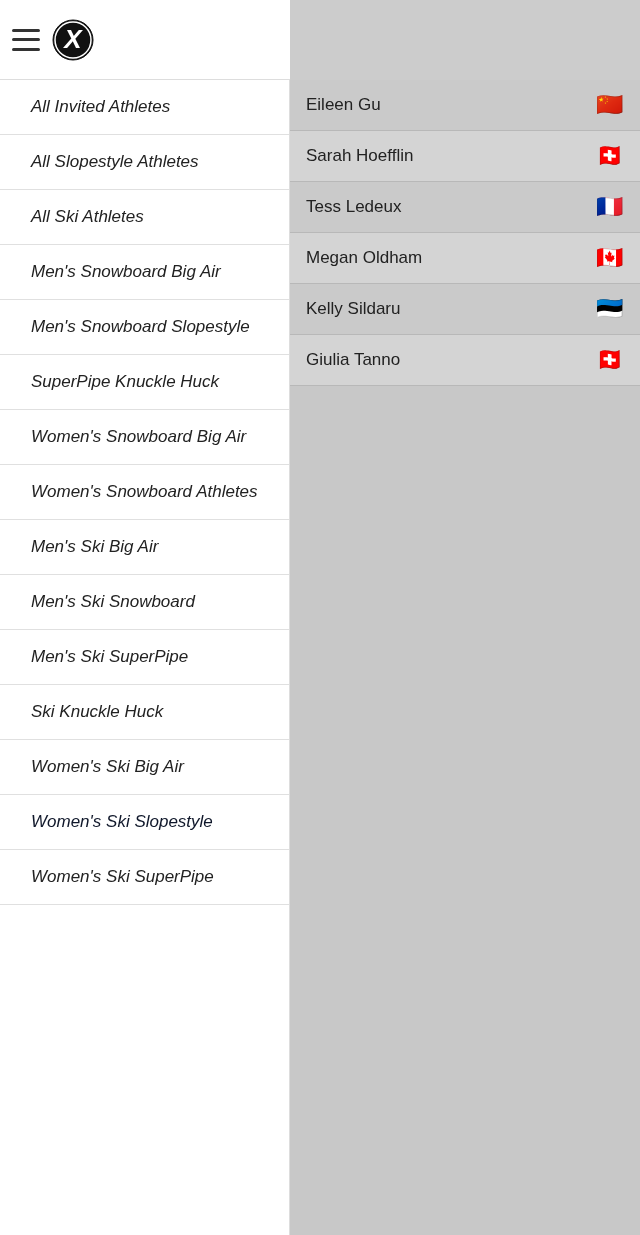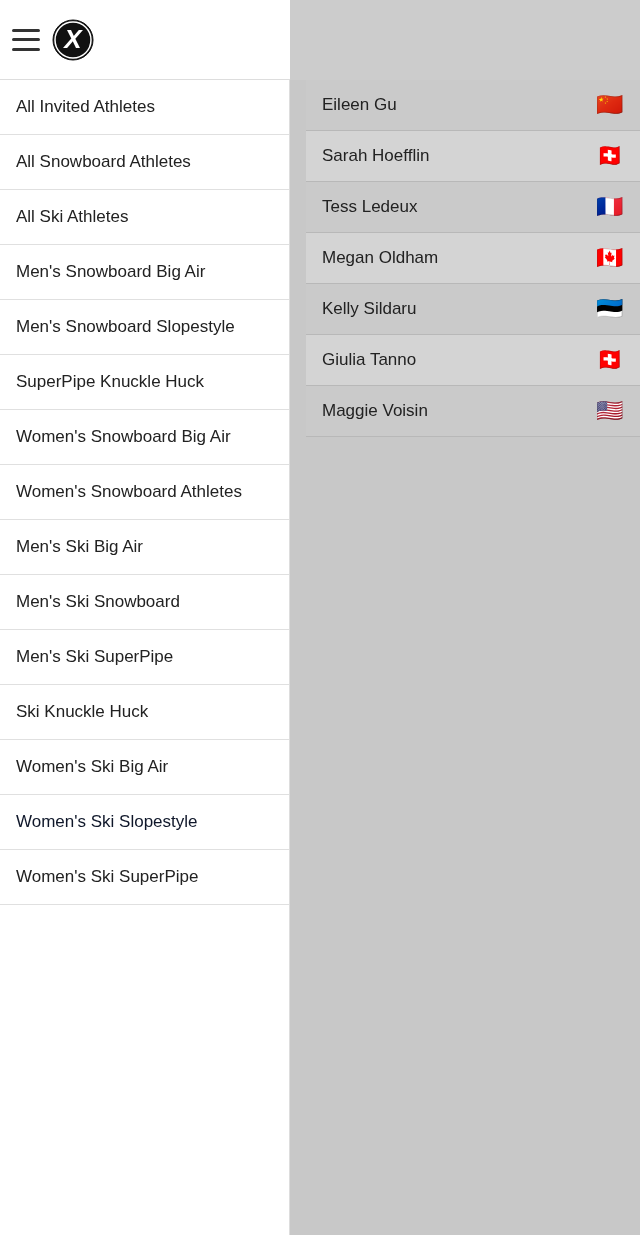--- a/index.html
+++ b/index.html
@@ -73,49 +73,49 @@
     }
 
     
     .sidebar {
       width: 290px;
       background: #fff;
       border-right: 1px solid #ddd;
       flex-shrink: 0;
     }
     .sidebar-item {
-      padding: 14px 16px;
+      padding: 14px 31px;
       border-bottom: 1px solid #e0e0e0;
       font-size: 17px;
       color: #222;
       cursor: pointer;
       line-height: 1.3;
       min-height: 55px;
       display: flex;
       align-items: center;
+      font-style: italic;
     }
     .sidebar-item.highlighted {
       color: #0f172a;
     }
 
     
     .content-panel {
       flex: 1;
       background: #c8c8c8;
       padding: 0;
     }
     .athlete-row {
       display: flex;
       align-items: center;
       justify-content: space-between;
       padding: 12px 16px;
       border-bottom: 1px solid #b8b8b8;
       background: #d4d4d4;
       min-height: 50px;
-      margin-left: 16px;
     }
     .athlete-row:nth-child(odd) {
       background: #cacaca;
     }
     .athlete-name {
       font-size: 17px;
       color: #222;
     }
     .flag {
       font-size: 22px;
@@ -140,21 +140,21 @@
       <span class="games-text"></span>
     </div>
     <span class="aspen-text"></span>
   </div>
 </div>
 
 <div class="main-layout">
 
   <div class="sidebar" id="sidebar-container">
   <div class="sidebar-item">All Invited Athletes</div>
-      <div class="sidebar-item">All Snowboard Athletes</div>
+      <div class="sidebar-item">All Slopestyle Athletes</div>
       <div class="sidebar-item">All Ski Athletes</div>
       <div class="sidebar-item">Men's Snowboard Big Air</div>
       <div class="sidebar-item">Men's Snowboard Slopestyle</div>
       <div class="sidebar-item">SuperPipe Knuckle Huck</div>
       <div class="sidebar-item">Women's Snowboard Big Air</div>
       <div class="sidebar-item">Women's Snowboard Athletes</div>
       <div class="sidebar-item">Men's Ski Big Air</div>
       <div class="sidebar-item">Men's Ski Snowboard</div>
       <div class="sidebar-item">Men's Ski SuperPipe</div>
       <div class="sidebar-item">Ski Knuckle Huck</div>
@@ -181,18 +181,14 @@
         <span class="flag">🇨🇦</span>
       </div>
       <div class="athlete-row">
         <span class="athlete-name">Kelly Sildaru</span>
         <span class="flag">🇪🇪</span>
       </div>
       <div class="athlete-row">
         <span class="athlete-name">Giulia Tanno</span>
         <span class="flag">🇨🇭</span>
       </div>
-      <div class="athlete-row">
-        <span class="athlete-name">Maggie Voisin</span>
-        <span class="flag">🇺🇸</span>
-      </div>
     </div>
 </div>
 
 </body></html>

